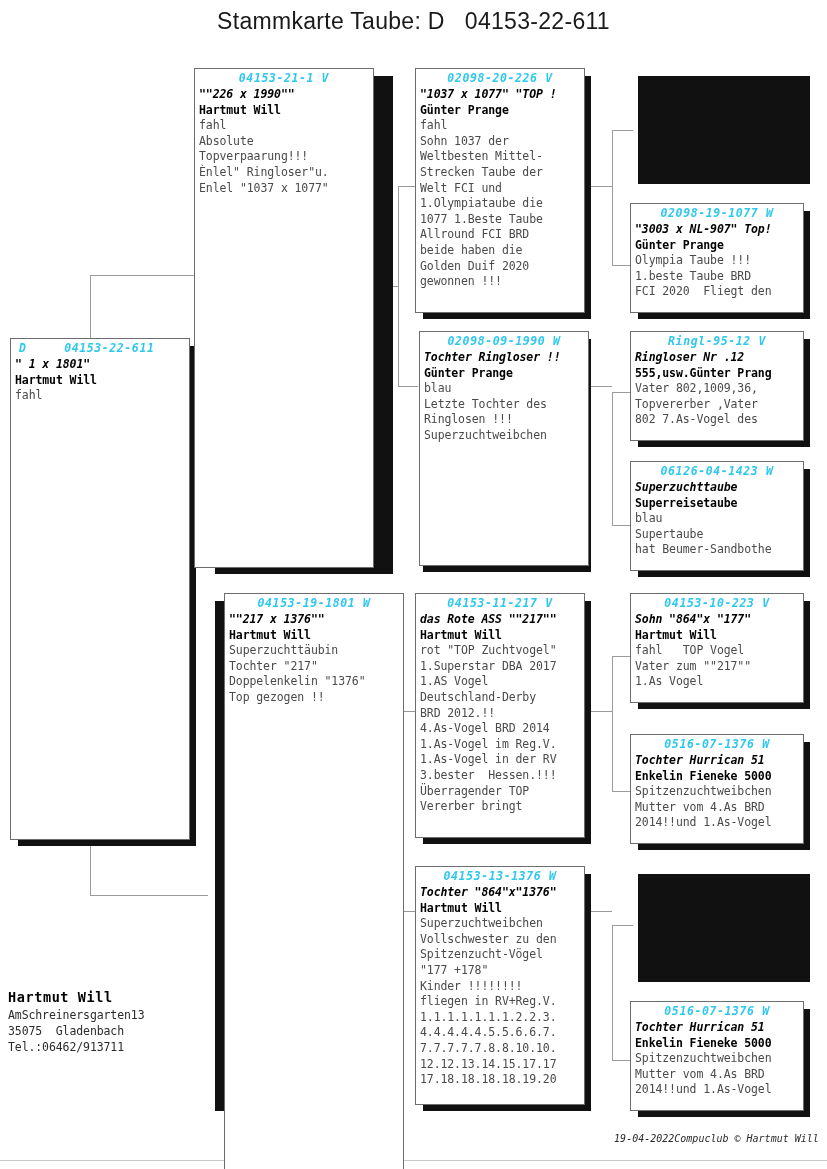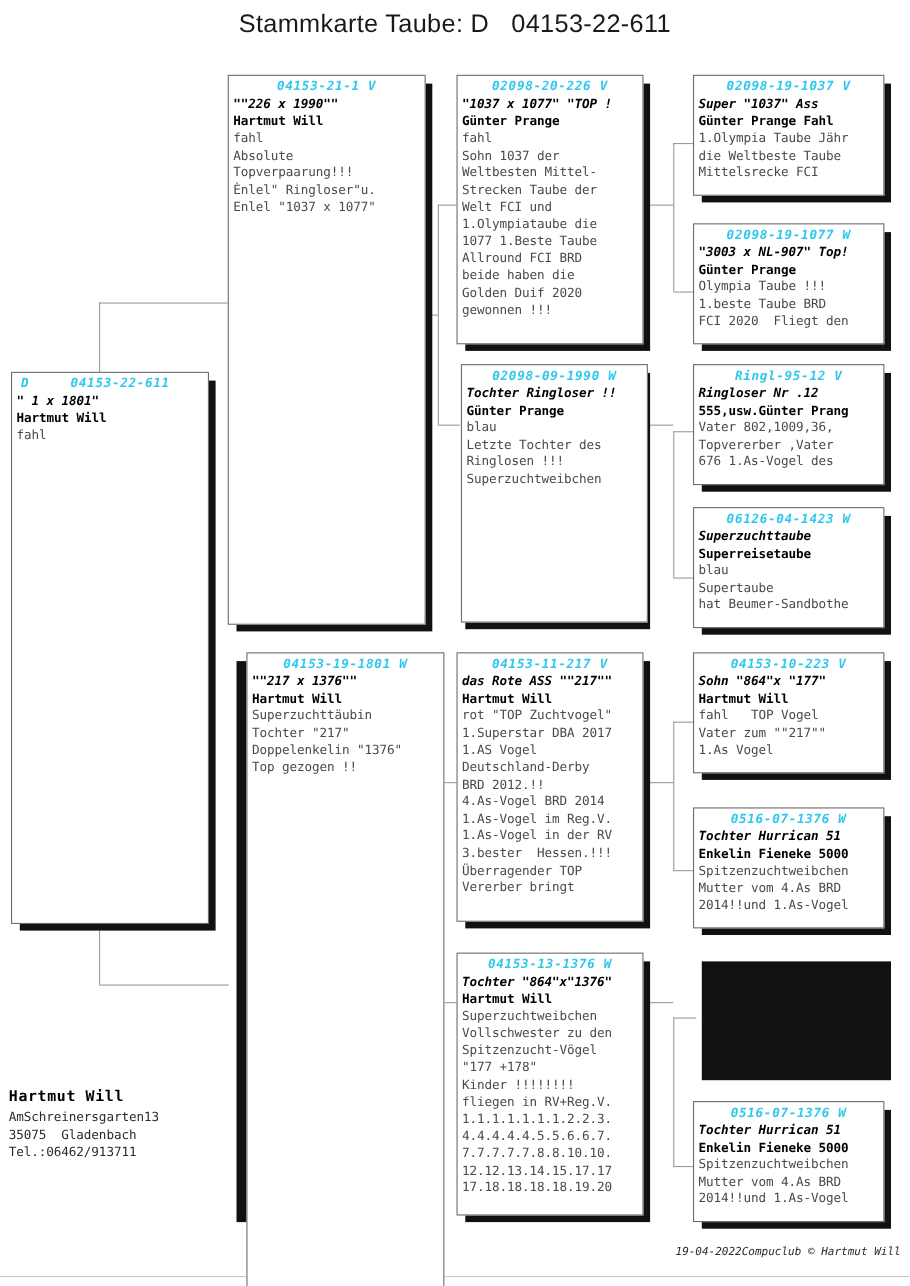--- a/index.html
+++ b/index.html
@@ -98,21 +98,21 @@
 
   <div class="shadow" style="left:18px;top:346px;width:178px;height:500px;"></div>
   <div class="card" id="root-card" style="left:10px;top:338px;width:180px;height:502px;">
     <div class="ring">D     04153-22-611</div>
     <div class="l1">" 1 x 1801"</div>
     <div class="l2">Hartmut Will</div>
     <div class="ln">fahl</div>
   </div>
 
   <div class="shadow" style="left:215px;top:76px;width:178px;height:498px;"></div>
-  <div class="card" style="left:207px;top:68px;width:180px;height:500px;">
+  <div class="card" style="left:194px;top:68px;width:180px;height:500px;">
     <div class="ring">04153-21-1 V</div>
     <div class="l1">""226 x 1990""</div>
     <div class="l2">Hartmut Will</div>
     <div class="ln">fahl</div>
     <div class="ln">Absolute</div>
     <div class="ln">Topverpaarung!!!</div>
     <div class="ln">Ènlel" Ringloser"u.</div>
     <div class="ln">Enlel "1037 x 1077"</div>
   </div>
 
@@ -186,47 +186,39 @@
     <div class="ln">Kinder !!!!!!!!</div>
     <div class="ln">fliegen in RV+Reg.V.</div>
     <div class="ln">1.1.1.1.1.1.1.2.2.3.</div>
     <div class="ln">4.4.4.4.4.5.5.6.6.7.</div>
     <div class="ln">7.7.7.7.7.8.8.10.10.</div>
     <div class="ln">12.12.13.14.15.17.17</div>
     <div class="ln">17.18.18.18.18.19.20</div>
   </div>
 
   <div class="shadow" style="left:638px;top:76px;width:172px;height:108px;"></div>
-  <div class="card" style="left:630px;top:68px;width:174px;height:110px;">
-    <div class="ring">02098-19-1037 V</div>
-    <div class="l1">Super "1037" Ass</div>
-    <div class="l2">Günter Prange Fahl</div>
-    <div class="ln">1.Olympia Taube Jähr</div>
-    <div class="ln">die Weltbeste Taube</div>
-    <div class="ln">Mittelsrecke FCI</div>
-  </div>
 
   <div class="shadow" style="left:638px;top:211px;width:172px;height:108px;"></div>
   <div class="card" style="left:630px;top:203px;width:174px;height:110px;">
     <div class="ring">02098-19-1077 W</div>
     <div class="l1">"3003 x NL-907" Top!</div>
     <div class="l2">Günter Prange</div>
     <div class="ln">Olympia Taube !!!</div>
     <div class="ln">1.beste Taube BRD</div>
     <div class="ln">FCI 2020  Fliegt den</div>
   </div>
 
   <div class="shadow" style="left:638px;top:339px;width:172px;height:108px;"></div>
   <div class="card" style="left:630px;top:331px;width:174px;height:110px;">
     <div class="ring">Ringl-95-12 V</div>
     <div class="l1">Ringloser Nr .12</div>
     <div class="l2">555,usw.Günter Prang</div>
     <div class="ln">Vater 802,1009,36,</div>
     <div class="ln">Topvererber ,Vater</div>
-    <div class="ln">676 1.As-Vogel des</div>
+    <div class="ln">802 7.As-Vogel des</div>
   </div>
 
   <div class="shadow" style="left:638px;top:469px;width:172px;height:108px;"></div>
   <div class="card" style="left:630px;top:461px;width:174px;height:110px;">
     <div class="ring">06126-04-1423 W</div>
     <div class="l1">Superzuchttaube</div>
     <div class="l2">Superreisetaube</div>
     <div class="ln">blau</div>
     <div class="ln">Supertaube</div>
     <div class="ln">hat Beumer-Sandbothe</div>

